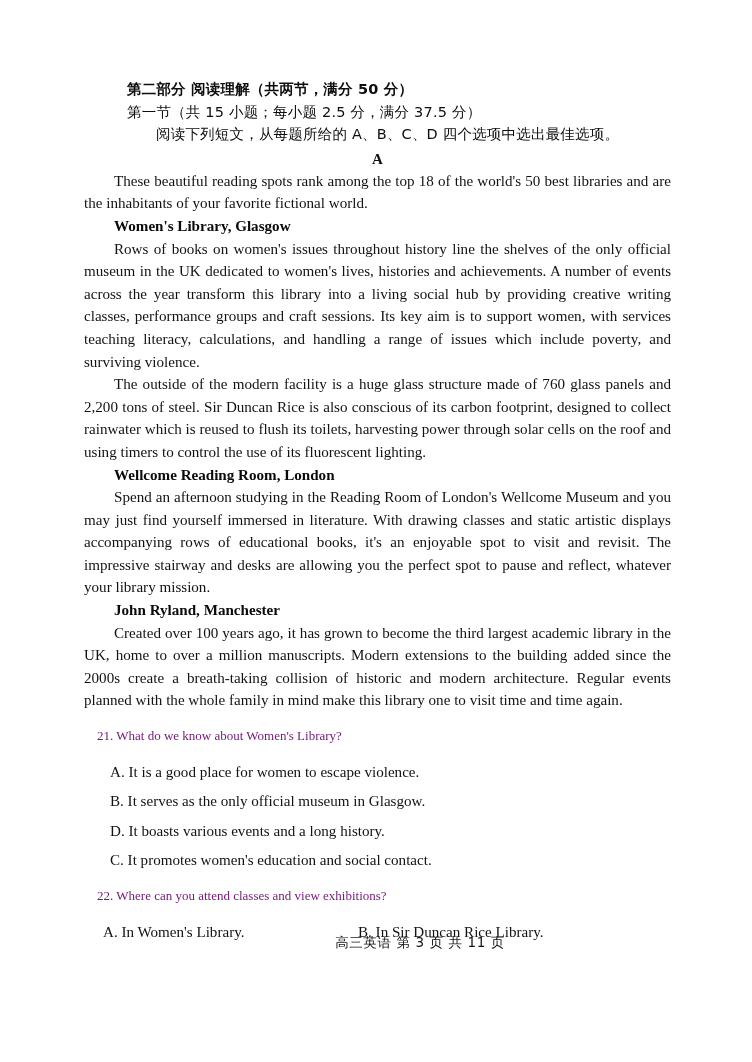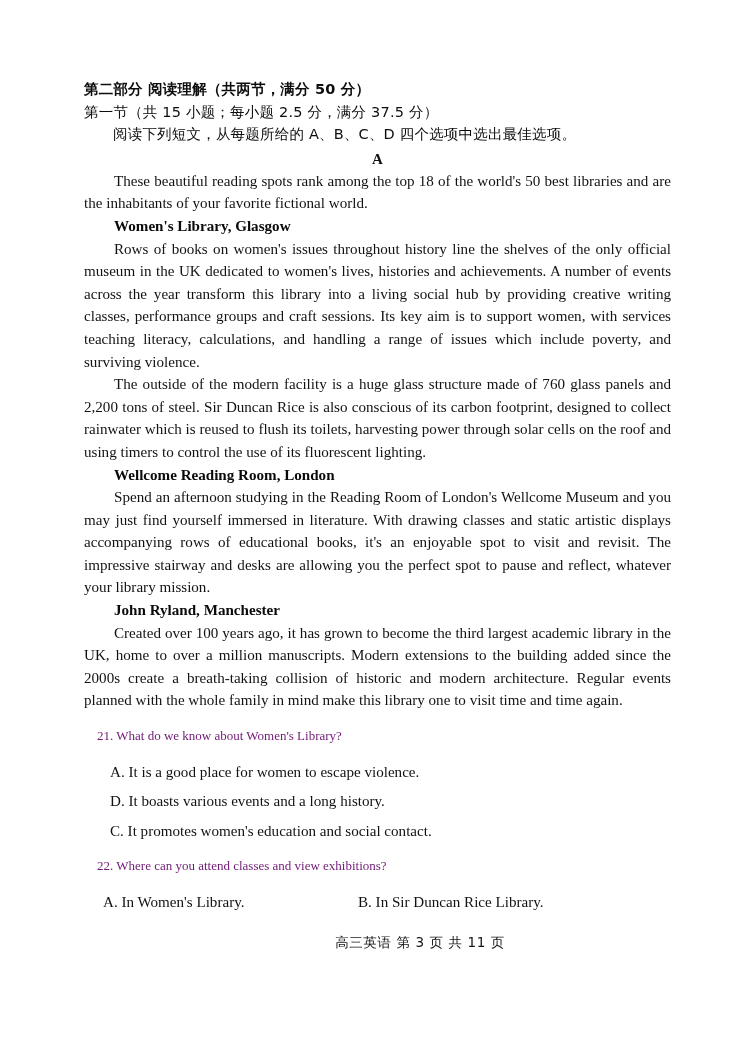--- a/index.html
+++ b/index.html
@@ -33,20 +33,21 @@
     width: 587px;
   }
 
   .cn {
     font-family: "DejaVu Sans", "Liberation Sans", sans-serif;
     font-size: 14.5px;
     line-height: 22.6px;
     letter-spacing: 0.2px;
     color: #0d0d0d;
     white-space: nowrap;
+    margin-left: 43px;
   }
   .cn-bold {
     font-weight: bold;
   }
   .cn-indent {
     text-indent: 29px;
   }
 
   .center-letter {
     text-align: center;
@@ -152,20 +153,21 @@
     </div>
 
     <div>
       <p class="subhead">John Ryland, Manchester</p>
       <p class="para lastline-left">Created over 100 years ago, it has grown to become the third largest academic library in the UK, home to over a million manuscripts. Modern extensions to the building added since the 2000s create a breath-taking collision of historic and modern architecture. Regular events planned with the whole family in mind make this library one to visit time and time again.</p>
     </div>
 
     <div>
       <p class="q-line">21. What do we know about Women's Library?</p>
       <p class="opt-line">A. It is a good place for women to escape violence.</p>
+      <p class="opt-line">B. It serves as the only official museum in Glasgow.</p>
       <p class="opt-line">D. It boasts various events and a long history.</p>
       <p class="opt-line">C. It promotes women's education and social contact.</p>
     </div>
 
     <div>
       <p class="q-line">22. Where can you attend classes and view exhibitions?</p>
       <div class="opt-row">
         <span>A. In Women's Library.</span>
         <span class="col-b">B. In Sir Duncan Rice Library.</span>
       </div>

